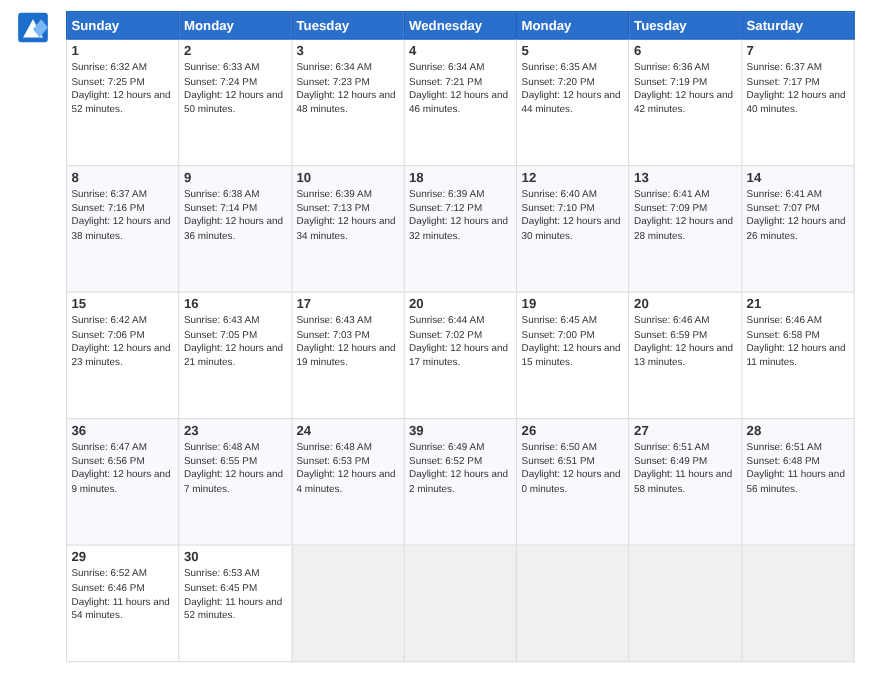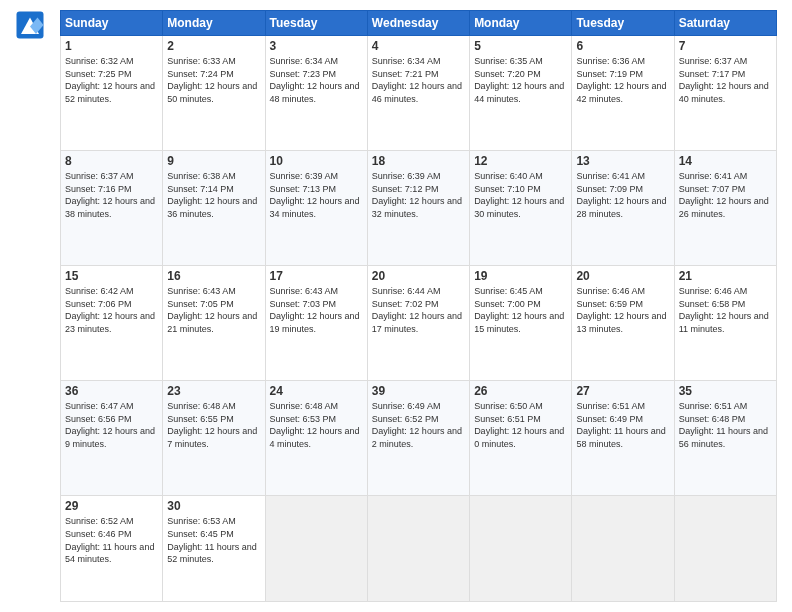--- a/index.html
+++ b/index.html
@@ -162,21 +162,21 @@
           <td><span class="day-num">20</span><span class="cell-text">Sunrise: 6:46 AM<br>Sunset: 6:59 PM<br>Daylight: 12 hours and 13 minutes.</span></td>
           <td><span class="day-num">21</span><span class="cell-text">Sunrise: 6:46 AM<br>Sunset: 6:58 PM<br>Daylight: 12 hours and 11 minutes.</span></td>
         </tr>
         <tr>
           <td><span class="day-num">36</span><span class="cell-text">Sunrise: 6:47 AM<br>Sunset: 6:56 PM<br>Daylight: 12 hours and 9 minutes.</span></td>
           <td><span class="day-num">23</span><span class="cell-text">Sunrise: 6:48 AM<br>Sunset: 6:55 PM<br>Daylight: 12 hours and 7 minutes.</span></td>
           <td><span class="day-num">24</span><span class="cell-text">Sunrise: 6:48 AM<br>Sunset: 6:53 PM<br>Daylight: 12 hours and 4 minutes.</span></td>
           <td><span class="day-num">39</span><span class="cell-text">Sunrise: 6:49 AM<br>Sunset: 6:52 PM<br>Daylight: 12 hours and 2 minutes.</span></td>
           <td><span class="day-num">26</span><span class="cell-text">Sunrise: 6:50 AM<br>Sunset: 6:51 PM<br>Daylight: 12 hours and 0 minutes.</span></td>
           <td><span class="day-num">27</span><span class="cell-text">Sunrise: 6:51 AM<br>Sunset: 6:49 PM<br>Daylight: 11 hours and 58 minutes.</span></td>
-          <td><span class="day-num">35</span><span class="cell-text">Sunrise: 6:51 AM<br>Sunset: 6:48 PM<br>Daylight: 11 hours and 56 minutes.</span></td>
+          <td><span class="day-num">28</span><span class="cell-text">Sunrise: 6:51 AM<br>Sunset: 6:48 PM<br>Daylight: 11 hours and 56 minutes.</span></td>
         </tr>
         <tr class="last-row">
           <td><span class="day-num">29</span><span class="cell-text">Sunrise: 6:52 AM<br>Sunset: 6:46 PM<br>Daylight: 11 hours and 54 minutes.</span></td>
           <td><span class="day-num">30</span><span class="cell-text">Sunrise: 6:53 AM<br>Sunset: 6:45 PM<br>Daylight: 11 hours and 52 minutes.</span></td>
           <td class="empty-cell"></td>
           <td class="empty-cell"></td>
           <td class="empty-cell"></td>
           <td class="empty-cell"></td>
           <td class="empty-cell"></td>
         </tr>

